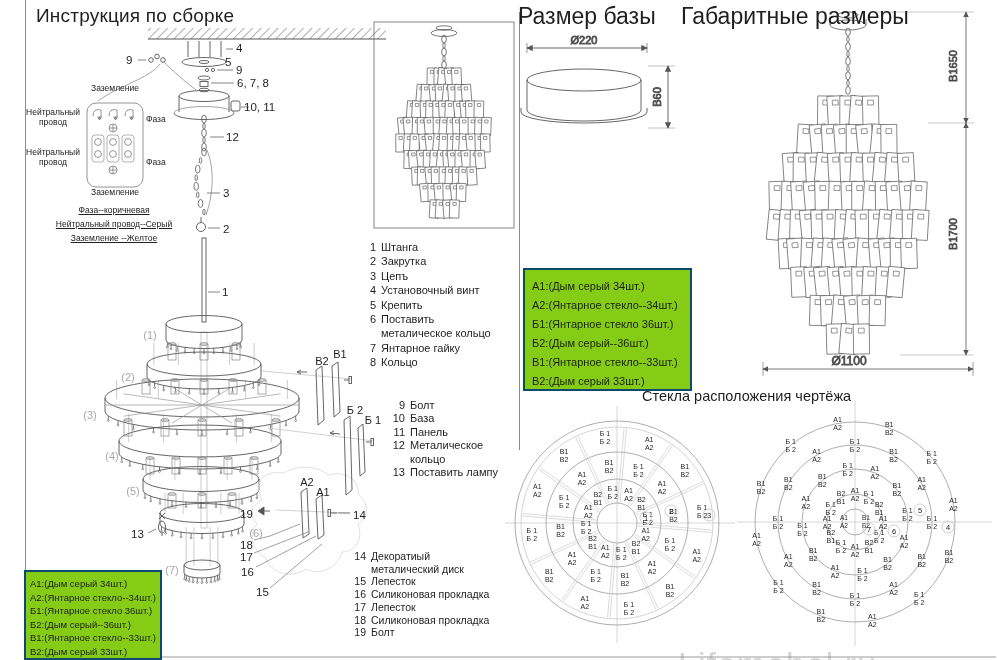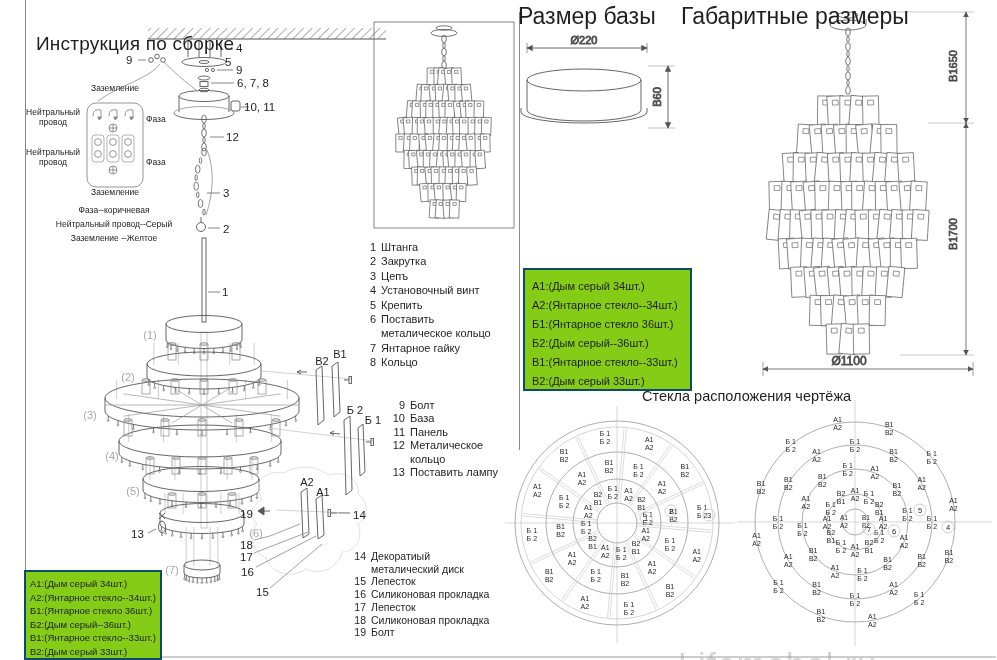--- a/index.html
+++ b/index.html
@@ -6,21 +6,21 @@
   .page{position:relative;width:997px;height:660px;background:#fff;
         font-family:"Liberation Sans",sans-serif;color:#1f1f1f;overflow:hidden;}
   .abs{position:absolute;}
   svg.draw{position:absolute;left:0;top:0;width:997px;height:660px;}
   .title-main{font-size:19px;letter-spacing:.2px;}
   .sec-title{font-size:23px;}
   .glass-title{font-size:14.5px;}
   .product{font-size:17.5px;}
   .watermark{font-size:34px;color:#cbcbcb;opacity:.8;letter-spacing:1px;z-index:0;margin-top:48px;}
   .wlabel{font-size:8.5px;line-height:9.5px;text-align:center;color:#222;}
-  .wlegend div{font-size:8.5px;line-height:14px;text-align:center;color:#222;}
+  .wlegend div{font-size:8.5px;line-height:14px;text-align:center;color:#222;text-decoration:underline;}
   .plist .prow{display:flex;}
   .plist .pnum{flex:none;text-align:right;margin-right:5px;}
   .plist1{font-size:11px;line-height:14.4px;}
   .plist1 .pnum{width:10px;}
   .plist2{font-size:11px;line-height:13.4px;}
   .plist2 .pnum{width:14px;}
   .plist3{font-size:10.5px;line-height:12.7px;}
   .plist3 .pnum{width:14px;}
   .cbox{border:2px solid #0c4a6e;background:#84cc16;}
   .cbox.a{font-size:11px;line-height:19px;padding:7px 0 0 7px;}
@@ -1442,21 +1442,21 @@
           <circle cx="894" cy="531" r="6" fill="none" stroke="#c8c8c8" stroke-width="0.9"></circle>
           <text x="894" y="533.6" text-anchor="middle" font-size="7.5" fill="#b5b5b5" stroke="none">6</text>
           <circle cx="920" cy="510" r="6" fill="none" stroke="#c8c8c8" stroke-width="0.9"></circle>
           <text x="920" y="512.6" text-anchor="middle" font-size="7.5" fill="#b5b5b5" stroke="none">5</text>
           <circle cx="948" cy="527" r="6" fill="none" stroke="#c8c8c8" stroke-width="0.9"></circle>
           <text x="948" y="529.6" text-anchor="middle" font-size="7.5" fill="#b5b5b5" stroke="none">4</text>
         </g>
     </g>
   </svg>
 
-  <div class="abs title-main" style="left:36px;top:5px;margin-top:28px;">Инструкция по сборке</div>
+  <div class="abs title-main" style="left:36px;top:5px;">Инструкция по сборке</div>
 
   <div class="abs wlabel" style="left:72px;top:84px;width:86px;">Заземление</div>
   <div class="abs wlabel" style="left:22px;top:108px;width:62px;">Нейтральный провод</div>
   <div class="abs wlabel" style="left:146px;top:115px;">Фаза</div>
   <div class="abs wlabel" style="left:22px;top:148px;width:62px;">Нейтральный провод</div>
   <div class="abs wlabel" style="left:146px;top:158px;">Фаза</div>
   <div class="abs wlabel" style="left:70px;top:188px;width:90px;">Заземление</div>
   <div class="abs wlegend" style="left:36px;top:203px;width:156px;">
     <div>Фаза--коричневая</div>
     <div>Нейтральный провод--Серый</div>

